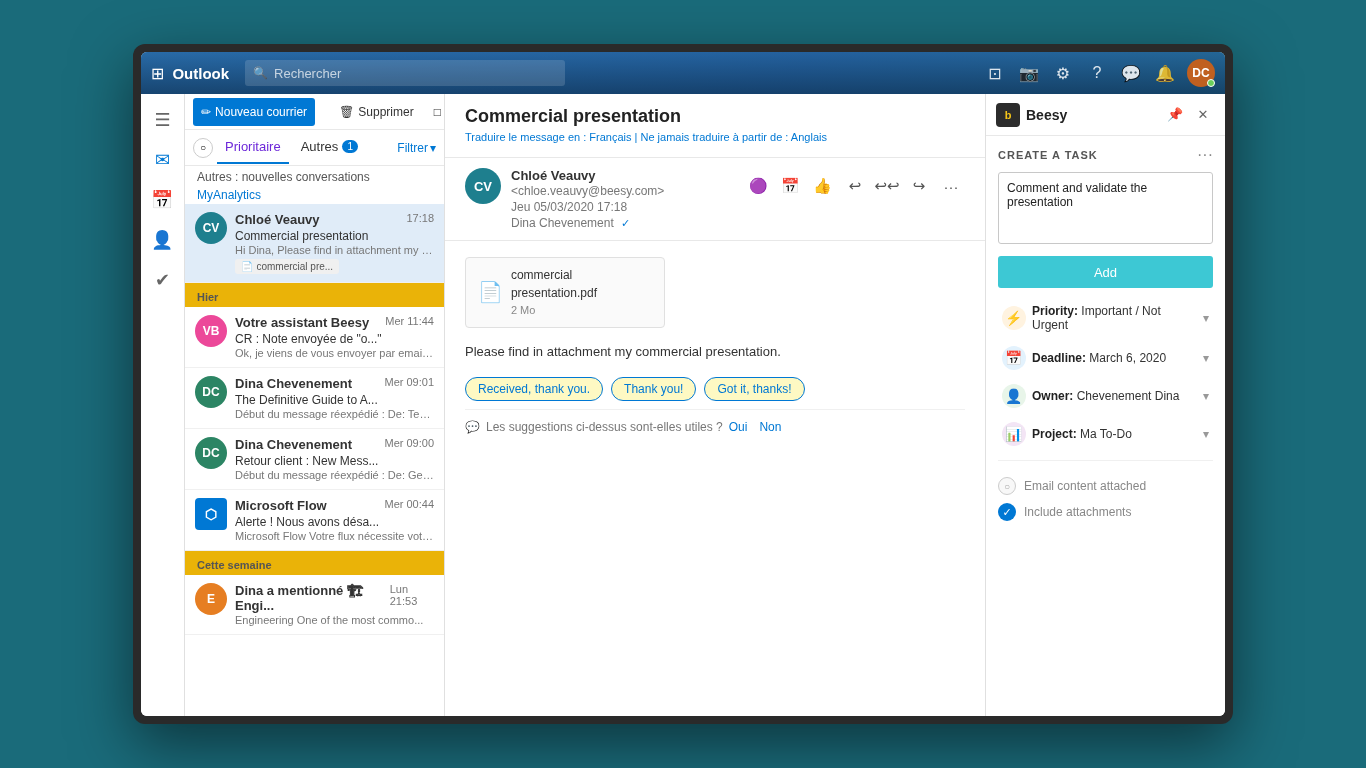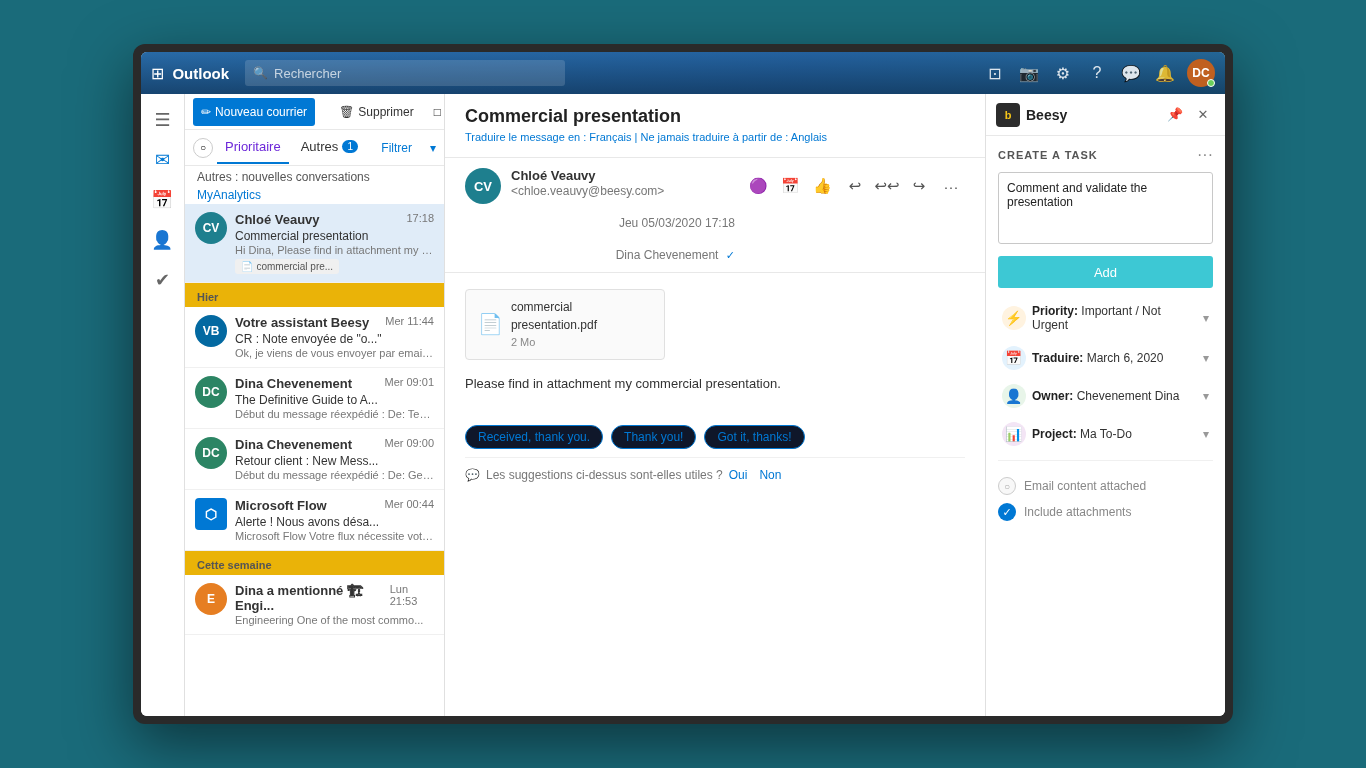--- a/index.html
+++ b/index.html
@@ -213,21 +213,21 @@
       min-width: 16px;
       text-align: center;
     }
     .filter-btn {
       margin-left: auto;
       font-size: 12px;
       color: #0078d4;
       cursor: pointer;
       display: flex;
       align-items: center;
-      gap: 18px;
+      gap: 2px;
     }
     
     .mail-list {
       flex: 1;
       overflow-y: auto;
     }
     .mail-section-header {
       font-size: 11px;
       font-weight: 600;
       color: #555;
@@ -327,21 +327,21 @@
       color: #fff;
       display: flex;
       align-items: center;
       justify-content: center;
       font-size: 13px;
       font-weight: 600;
       flex-shrink: 0;
     }
     .email-meta-info { flex: 1; }
     .email-from { font-size: 13px; font-weight: 600; color: #333; }
-    .email-date { font-size: 12px; color: #777; margin-top: 18px; text-align: right; }
+    .email-date { font-size: 12px; color: #777; margin-top: 2px; }
     .email-meta-actions {
       display: flex;
       align-items: center;
       gap: 4px;
       margin-top: 4px;
     }
     .email-action-btn {
       width: 28px;
       height: 28px;
       display: flex;
@@ -376,26 +376,25 @@
     .attachment-name { font-size: 12px; color: #333; font-weight: 500; }
     .attachment-size { font-size: 11px; color: #888; }
     .reply-suggestions {
       display: flex;
       gap: 8px;
       margin-top: 16px;
     }
     .reply-btn {
       border: 1px solid #0078d4;
       color: #0078d4;
-      background: #0f172a;
+      background: #fef9c3;
       border-radius: 14px;
       padding: 4px 12px;
       font-size: 12px;
       cursor: pointer;
-      margin-top: 16px;
     }
     .suggestions-bar {
       display: flex;
       align-items: center;
       gap: 6px;
       font-size: 12px;
       color: #777;
       margin-top: 8px;
       padding-top: 8px;
       border-top: 1px solid #f0f0f0;
@@ -673,21 +672,21 @@
                 <span style="color:#c62828;">📄</span>
                 <span>commercial pre...</span>
               </div>
             </div>
           </div>
 
           <div class="mail-section-header">Hier</div>
 
           <div class="mail-item">
             <div class="unread-dot"></div>
-            <div class="mail-avatar" style="background:#0369a1;">VB</div>
+            <div class="mail-avatar" style="background:#ec4899;">VB</div>
             <div class="mail-content">
               <div class="mail-sender">
                 <span>Votre assistant Beesy</span>
                 <span class="mail-time">Mer 11:44</span>
               </div>
               <div class="mail-subject">CR : Note envoyée de "o..."</div>
               <div class="mail-preview">Ok, je viens de vous envoyer par email la...</div>
             </div>
           </div>
 
@@ -840,21 +839,21 @@
               <span style="color:#f57c00;font-size:14px;">⚡</span>
             </div>
             <span class="task-field-label"><strong>Priority:</strong> <span>Important / Not Urgent</span></span>
             <span class="task-field-arrow">▾</span>
           </div>
 
           <div class="task-field">
             <div class="task-field-icon" style="background:#e3f2fd;">
               <span style="color:#1565c0;font-size:14px;">📅</span>
             </div>
-            <span class="task-field-label"><strong>Traduire:</strong> <span>March 6, 2020</span></span>
+            <span class="task-field-label"><strong>Deadline:</strong> <span>March 6, 2020</span></span>
             <span class="task-field-arrow">▾</span>
           </div>
 
           <div class="task-field">
             <div class="task-field-icon" style="background:#e8f5e9;">
               <span style="color:#2e7d32;font-size:14px;">👤</span>
             </div>
             <span class="task-field-label"><strong>Owner:</strong> <span>Chevenement Dina</span></span>
             <span class="task-field-arrow">▾</span>
           </div>

